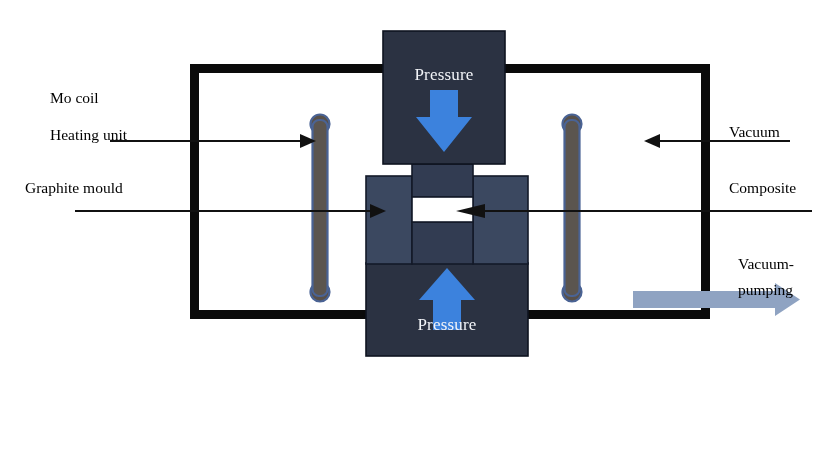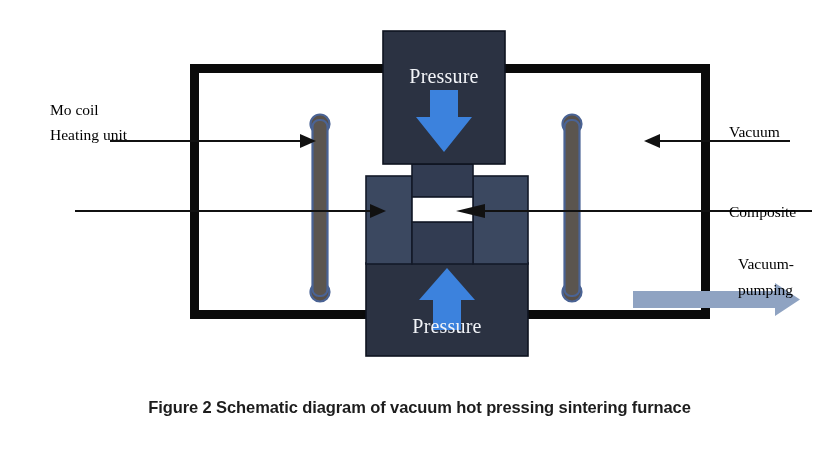--- a/index.html
+++ b/index.html
@@ -39,21 +39,21 @@
     color: #000000;
     white-space: nowrap;
     line-height: 1.28;
   }
   .label.left  { text-align: left; }
   .label.right { text-align: center; }
 
   .press-text {
     position: absolute;
     font-family: "Liberation Serif", "DejaVu Serif", serif;
-    font-size: 20px;
+    font-size: 17px;
     color: #f2f4f8;
     white-space: nowrap;
     text-align: center;
     letter-spacing: .2px;
   }
 
   #caption {
     position: absolute;
     left: 0;
     top: 398px;
@@ -131,32 +131,32 @@
       <path d="M 660,134 L 644,141 L 660,148 Z" fill="#111111"></path>
     </g>
 
     <g>
       <line x1="812" y1="211" x2="485" y2="211" stroke="#111111" stroke-width="2"></line>
       <path d="M 485,204 L 456,211 L 485,218 Z" fill="#111111"></path>
     </g>
 
   </svg>
 
-  <div class="label left" style="left:50px; top:100px;">Mo coil</div>
+  <div class="label left" style="left:50px; top:88px;">Mo coil</div>
 
   <div class="label left" style="left:50px; top:125px;">Heating unit</div>
 
+  <div class="label left" style="left:25px; top:178px;">Graphite mould</div>
 
   <div class="label right" style="left:729px; top:122px;">Vacuum</div>
 
-  <div class="label right" style="left:729px; top:178px;margin-top:24px;">Composite</div>
+  <div class="label right" style="left:729px; top:178px;">Composite</div>
 
   <div class="label right" style="left:738px; top:254px;">Vacuum-</div>
 
   <div class="label right" style="left:738px; top:280px;">pumping</div>
 
   <div class="press-text" style="left:383px; top:65px; width:122px;">Pressure</div>
 
   <div class="press-text" style="left:366px; top:315px; width:162px;">Pressure</div>
 
-  <div id="caption">Figure 2 Schematic diagram of vacuum hot pressing sintering furnace</div>
 
 </div>
 
 </body></html>

